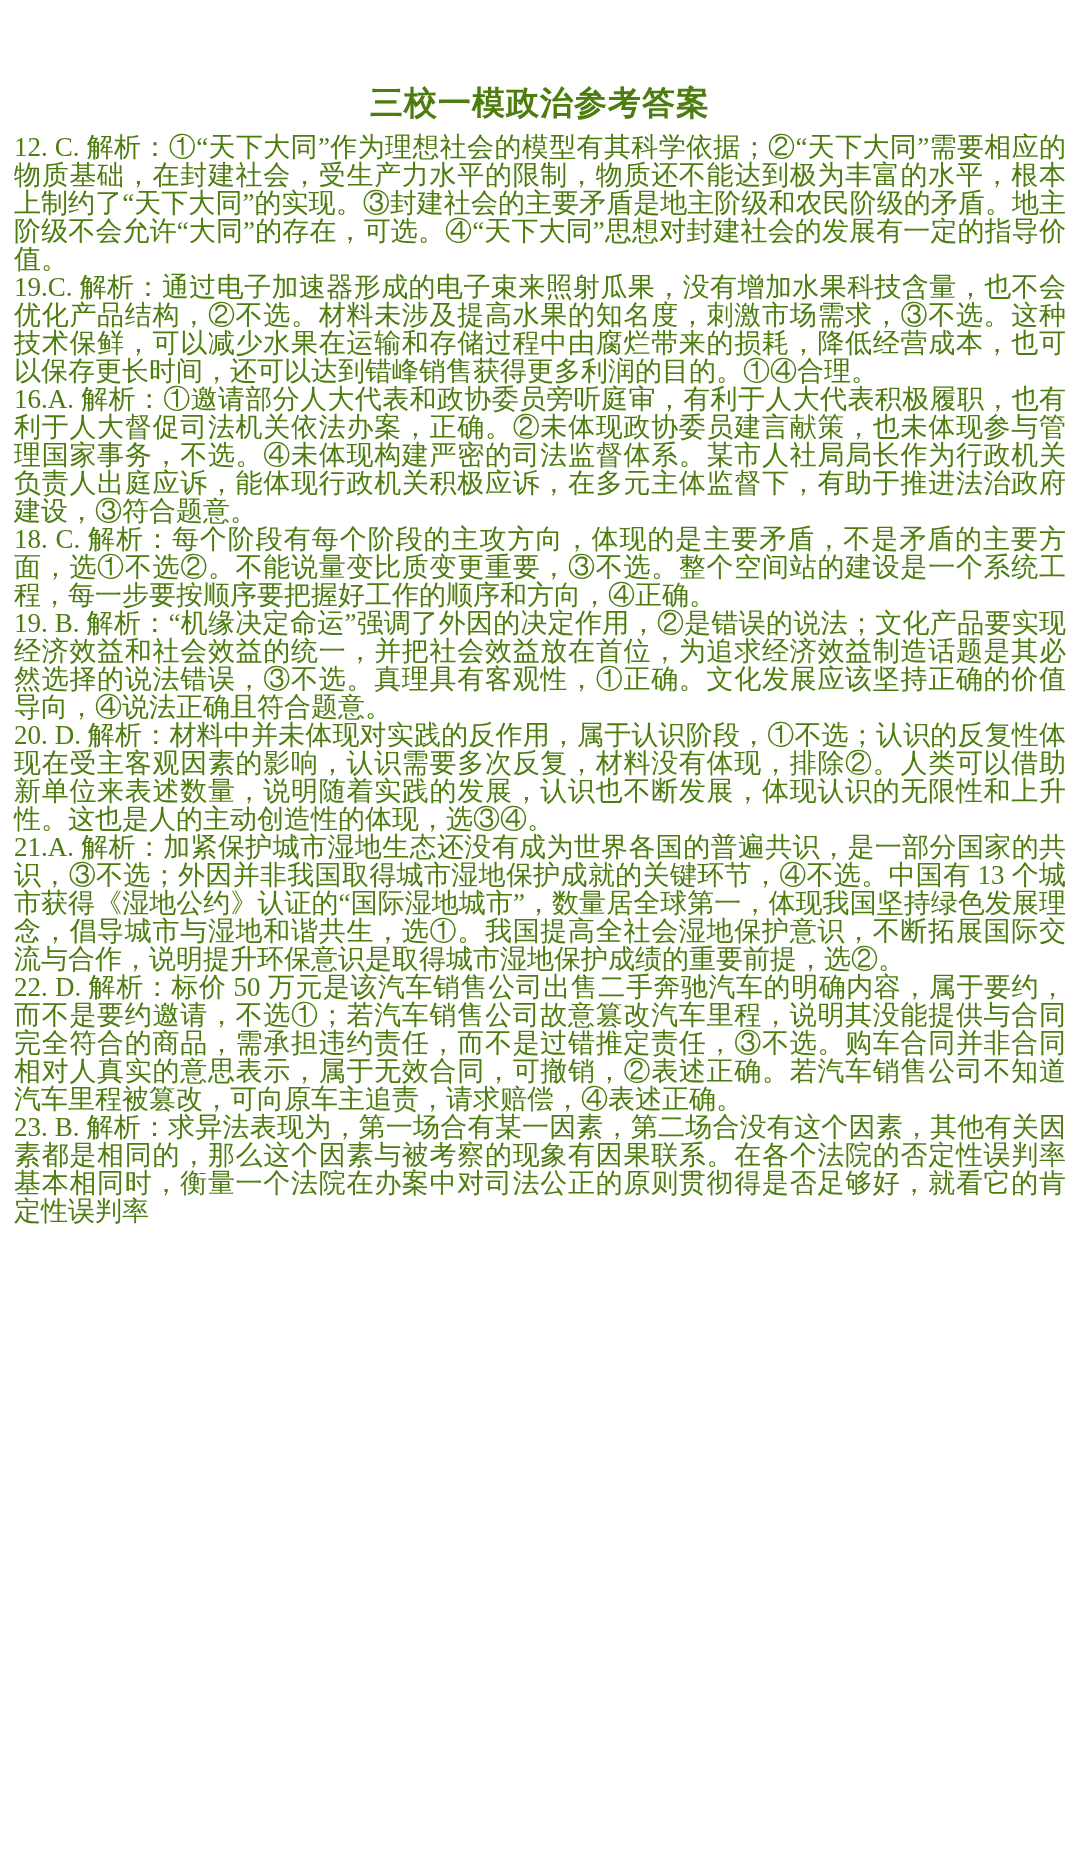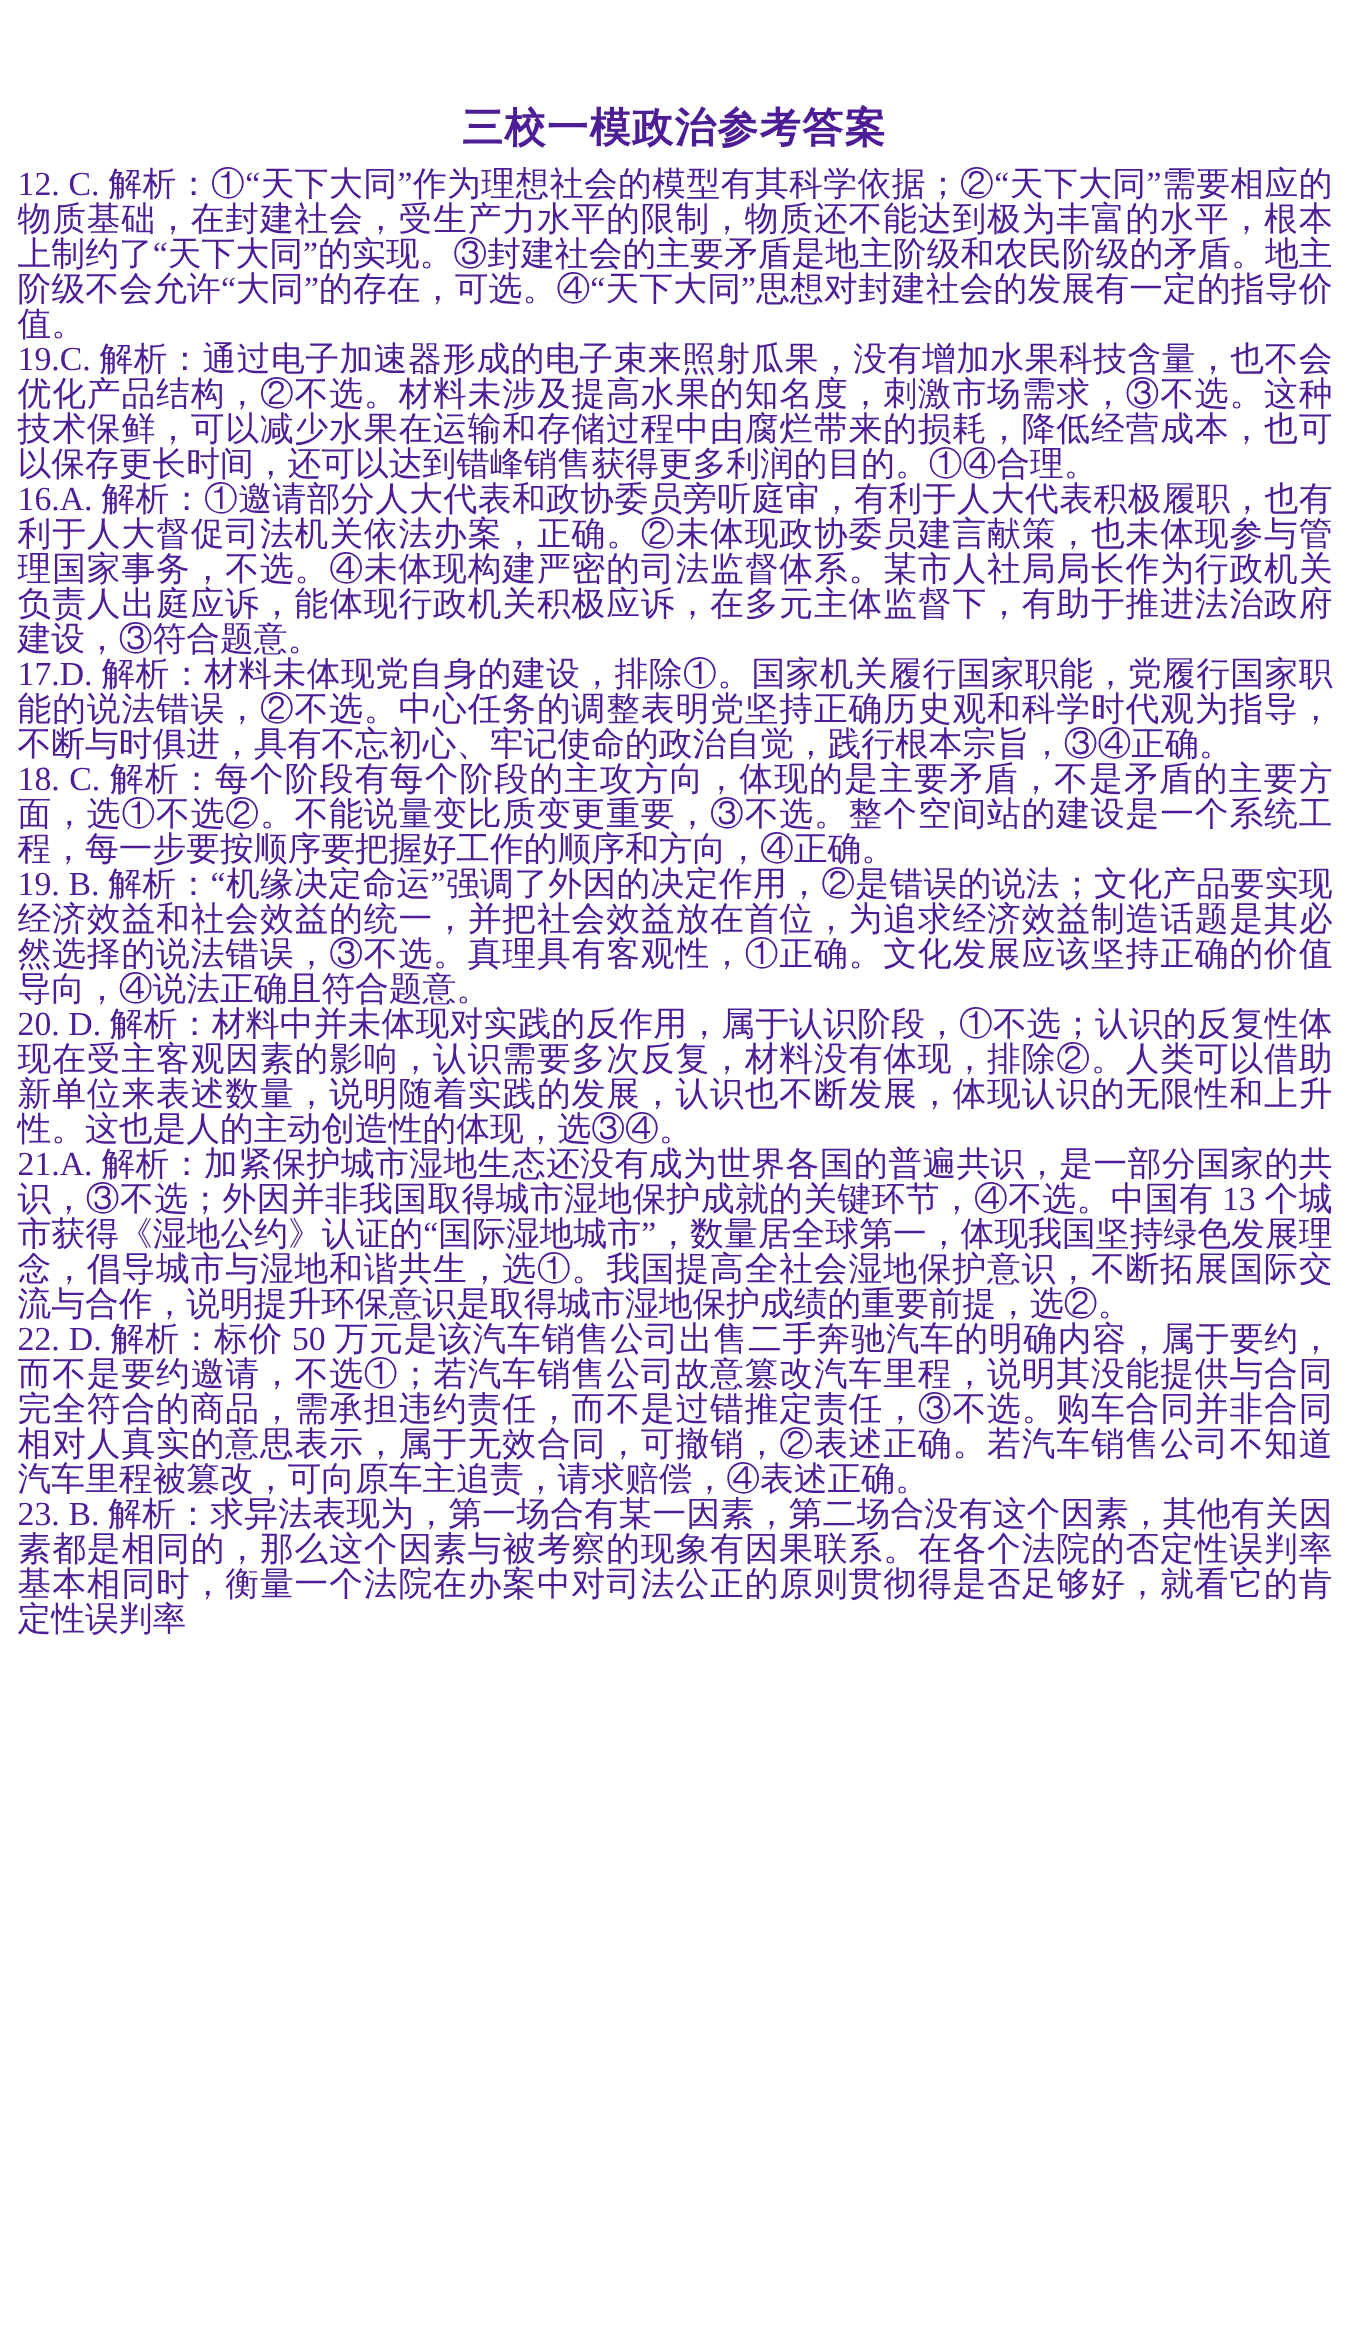--- a/index.html
+++ b/index.html
@@ -1,21 +1,21 @@
 <!DOCTYPE html>
 <html lang="zh"><head>
 <meta charset="utf-8">
 <style>
   html,body { margin:0; padding:0; background:#ffffff; }
   .page {
     width:1080px;
     height:1874px;
     box-sizing:border-box;
     background:#ffffff;
-    color:#4c1d95;
+    color:#4d7c0f;
     font-family:"Liberation Serif","DejaVu Serif",serif;
     padding:84px 14px 0 14px;
     overflow:hidden;
   }
   .title {
     margin:0 0 11px 0;
     text-align:center;
     font-size:33px;
     line-height:38px;
     font-weight:700;
@@ -33,21 +33,20 @@
 </style>
 </head>
 <body>
 
 <div class="page">
   <h1 class="title">三校一模政治参考答案</h1>
   <div class="answers">
     <p class="para"><span class="prefix">12. C. </span><span>解析：</span><span>①“天下大同”作为理想社会的模型有其科学依据；②“天下大同”需要相应的物质基础，在封建社会，受生产力水平的限制，物质还不能达到极为丰富的水平，根本上制约了“天下大同”的实现。③封建社会的主要矛盾是地主阶级和农民阶级的矛盾。地主阶级不会允许“大同”的存在，可选。④“天下大同”思想对封建社会的发展有一定的指导价值。</span></p>
     <p class="para"><span class="prefix">19.C. </span><span>解析：</span><span>通过电子加速器形成的电子束来照射瓜果，没有增加水果科技含量，也不会优化产品结构，②不选。材料未涉及提高水果的知名度，刺激市场需求，③不选。这种技术保鲜，可以减少水果在运输和存储过程中由腐烂带来的损耗，降低经营成本，也可以保存更长时间，还可以达到错峰销售获得更多利润的目的。①④合理。</span></p>
     <p class="para"><span class="prefix">16.A. </span><span>解析：</span><span>①邀请部分人大代表和政协委员旁听庭审，有利于人大代表积极履职，也有利于人大督促司法机关依法办案，正确。②未体现政协委员建言献策，也未体现参与管理国家事务，不选。④未体现构建严密的司法监督体系。某市人社局局长作为行政机关负责人出庭应诉，能体现行政机关积极应诉，在多元主体监督下，有助于推进法治政府建设，③符合题意。</span></p>
-    <p class="para"><span class="prefix">17.D. </span><span>解析：</span><span>材料未体现党自身的建设，排除①。国家机关履行国家职能，党履行国家职能的说法错误，②不选。中心任务的调整表明党坚持正确历史观和科学时代观为指导，不断与时俱进，具有不忘初心、牢记使命的政治自觉，践行根本宗旨，③④正确。</span></p>
     <p class="para"><span class="prefix">18. C. </span><span>解析：</span><span>每个阶段有每个阶段的主攻方向，体现的是主要矛盾，不是矛盾的主要方面，选①不选②。不能说量变比质变更重要，③不选。整个空间站的建设是一个系统工程，每一步要按顺序要把握好工作的顺序和方向，④正确。</span></p>
     <p class="para"><span class="prefix">19. B. </span><span>解析：</span><span>“机缘决定命运”强调了外因的决定作用，②是错误的说法；文化产品要实现经济效益和社会效益的统一，并把社会效益放在首位，为追求经济效益制造话题是其必然选择的说法错误，③不选。真理具有客观性，①正确。文化发展应该坚持正确的价值导向，④说法正确且符合题意。</span></p>
     <p class="para"><span class="prefix">20. D. </span><span>解析：</span><span>材料中并未体现对实践的反作用，属于认识阶段，①不选；认识的反复性体现在受主客观因素的影响，认识需要多次反复，材料没有体现，排除②。人类可以借助新单位来表述数量，说明随着实践的发展，认识也不断发展，体现认识的无限性和上升性。这也是人的主动创造性的体现，选③④。</span></p>
     <p class="para"><span class="prefix">21.A. </span><span>解析：</span><span>加紧保护城市湿地生态还没有成为世界各国的普遍共识，是一部分国家的共识，③不选；外因并非我国取得城市湿地保护成就的关键环节，④不选。中国有 13 个城市获得《湿地公约》认证的“国际湿地城市”，数量居全球第一，体现我国坚持绿色发展理念，倡导城市与湿地和谐共生，选①。我国提高全社会湿地保护意识，不断拓展国际交流与合作，说明提升环保意识是取得城市湿地保护成绩的重要前提，选②。</span></p>
     <p class="para"><span class="prefix">22. D. </span><span>解析：</span><span>标价 50 万元是该汽车销售公司出售二手奔驰汽车的明确内容，属于要约，而不是要约邀请，不选①；若汽车销售公司故意篡改汽车里程，说明其没能提供与合同完全符合的商品，需承担违约责任，而不是过错推定责任，③不选。购车合同并非合同相对人真实的意思表示，属于无效合同，可撤销，②表述正确。若汽车销售公司不知道汽车里程被篡改，可向原车主追责，请求赔偿，④表述正确。</span></p>
     <p class="para"><span class="prefix">23. B. </span><span>解析：</span><span>求异法表现为，第一场合有某一因素，第二场合没有这个因素，其他有关因素都是相同的，那么这个因素与被考察的现象有因果联系。在各个法院的否定性误判率基本相同时，衡量一个法院在办案中对司法公正的原则贯彻得是否足够好，就看它的肯定性误判率</span></p>
   </div>
 </div>
 
 </body></html>

